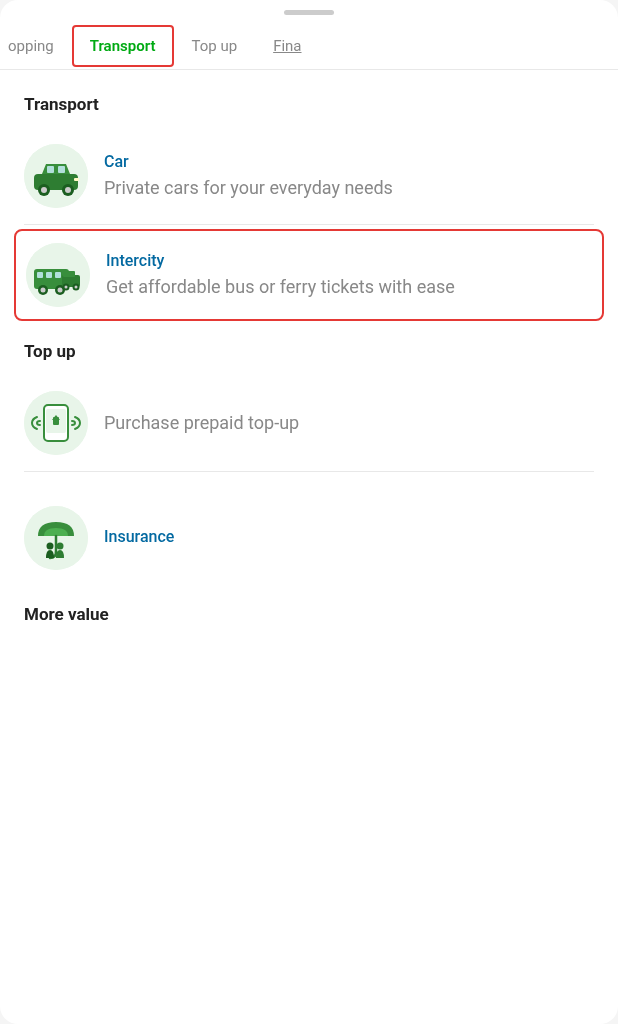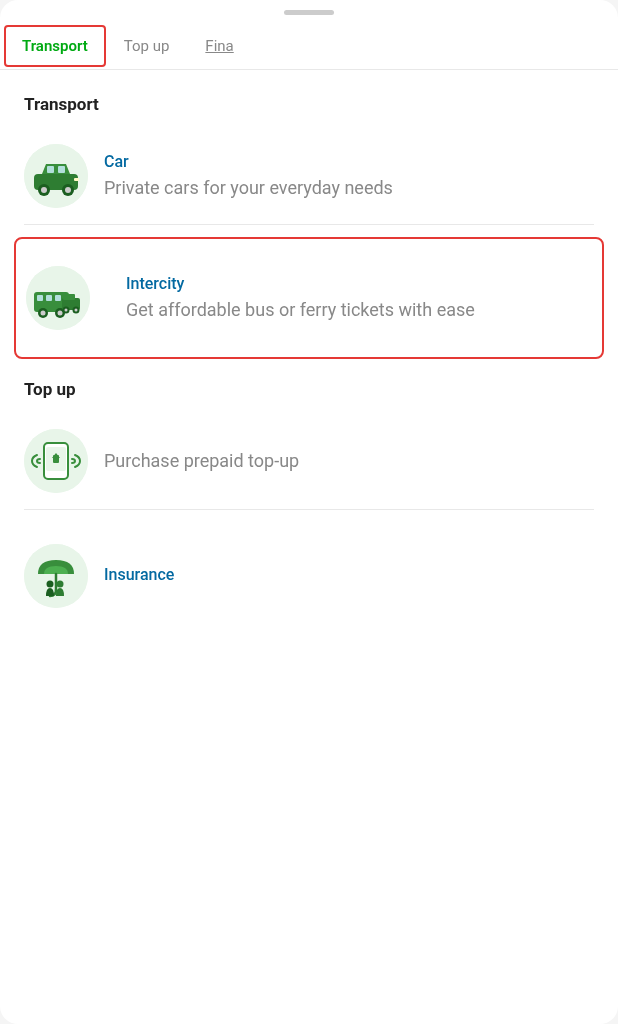--- a/index.html
+++ b/index.html
@@ -91,23 +91,22 @@
       display: flex;
       flex-direction: row;
       align-items: center;
       padding: 14px 0;
       cursor: pointer;
     }
 
     .list-item.highlighted {
       border: 2.5px solid #e53935;
       border-radius: 8px;
-      padding: 27px 10px;
-      margin: 12px -10px;
-      gap: 20px;
+      padding: 12px 10px;
+      margin: 4px -10px;
     }
 
     .divider {
       height: 1px;
       background: #e8e8e8;
       margin: 2px 0;
     }
 
     
     .icon-circle {
@@ -146,20 +145,23 @@
     }
   </style>
 </head>
 <body>
 
 <div class="phone-container">
 
   <div class="drag-handle"></div>
 
   <div class="tab-bar">
+    <div class="tab-item partial-left">
+      <span>opping</span>
+    </div>
     <div class="tab-item active">
       <span>Transport</span>
     </div>
     <div class="tab-item">
       <span>Top up</span>
     </div>
     <div class="tab-item partial-right">
       <span>Fina</span>
     </div>
   </div>
@@ -279,15 +281,18 @@
             <circle cx="36" cy="40" r="3.5" fill="#2e7d32"></circle>
             <path d="M32 52 Q32 44 36 44 Q40 44 40 52 Z" fill="#2e7d32"></path>
           </svg>
         </div>
         <div class="item-text">
           <div class="item-title">Insurance</div>
         </div>
       </div>
     </div>
 
+    <div class="section-gap">
+      <div class="section-header">More value</div>
+    </div>
 
   </div>
 </div>
 
 </body></html>

